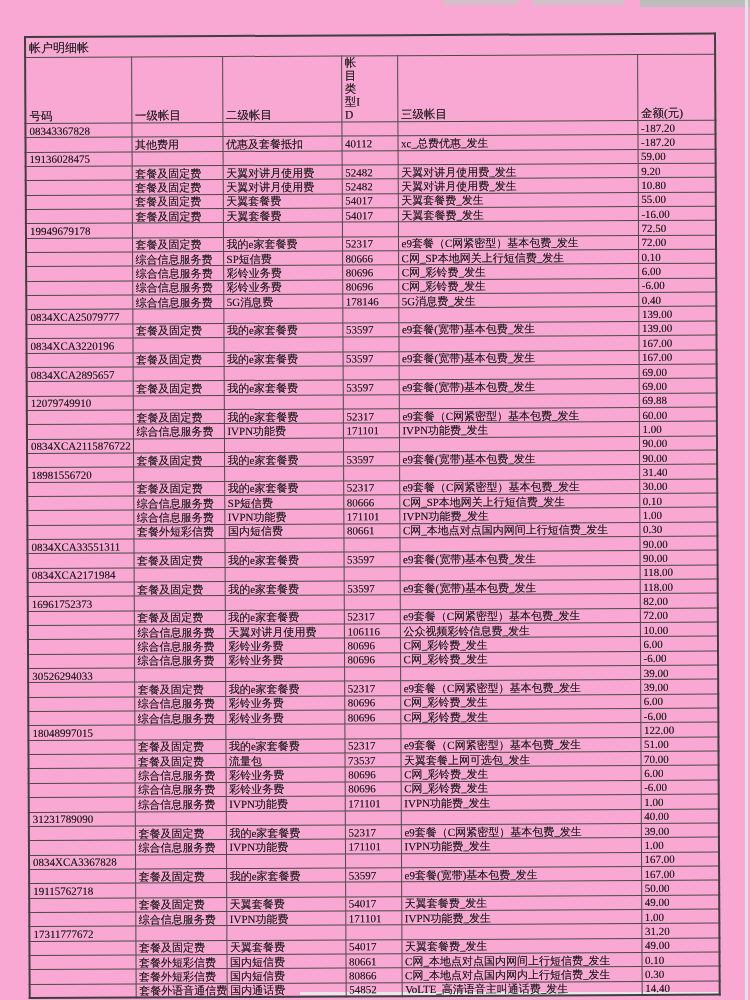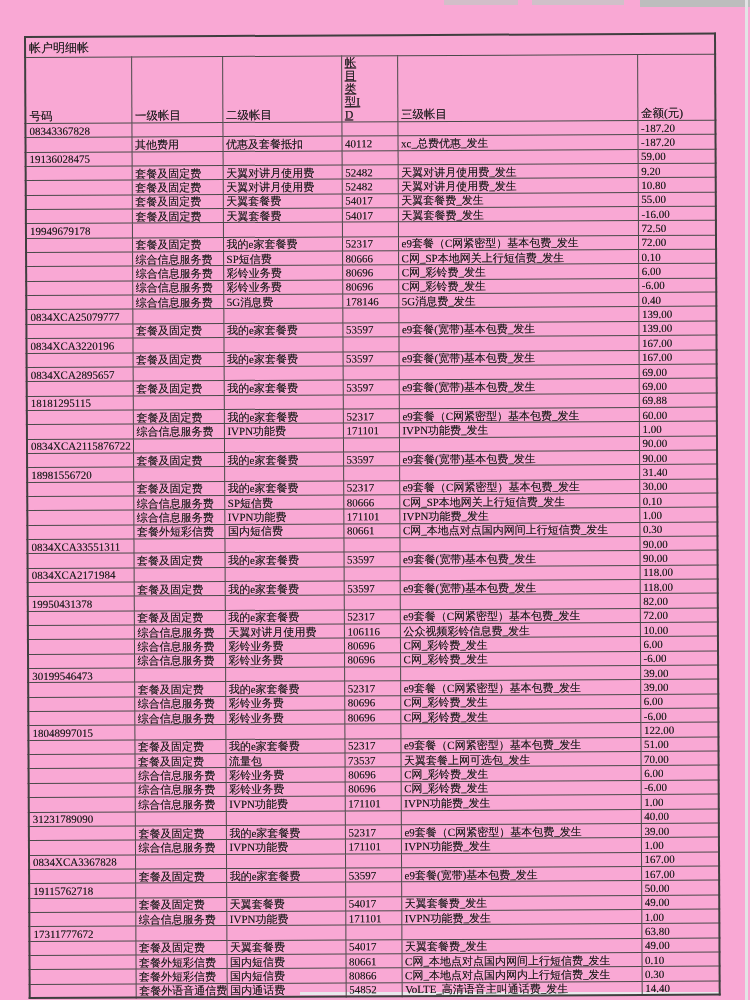--- a/index.html
+++ b/index.html
@@ -40,21 +40,21 @@
   }
   tr.title-row td {
     border-bottom:1px solid #4a4a4a;
     font-size:12px; height:19px; vertical-align:middle;
   }
   tr.header-row td {
     height:30px; vertical-align:bottom;
     white-space:normal; word-break:break-all;
     font-size:11.5px; line-height:13px;
   }
-  tr.header-row td.col3 { padding-right:30px;text-decoration:underline; }
+  tr.header-row td.col3 { padding-right:30px; }
   tr.data-row { height:14.35px; }
 </style>
 </head>
 <body>
 
 <div class="scan-page">
   <div class="scan-band b1"></div>
   <div class="scan-band b2"></div>
   <div class="scan-band b3"></div>
   <div class="scan-edge-right"></div>
@@ -228,21 +228,21 @@
         </tr>
         <tr class="data-row">
           <td class="col0"></td>
           <td class="col1">套餐及固定费</td>
           <td class="col2">我的e家套餐费</td>
           <td class="col3">53597</td>
           <td class="col4">e9套餐(宽带)基本包费_发生</td>
           <td class="col5">69.00</td>
         </tr>
         <tr class="data-row">
-          <td class="col0">18181295115</td>
+          <td class="col0">12079749910</td>
           <td class="col1"></td>
           <td class="col2"></td>
           <td class="col3"></td>
           <td class="col4"></td>
           <td class="col5">69.88</td>
         </tr>
         <tr class="data-row">
           <td class="col0"></td>
           <td class="col1">套餐及固定费</td>
           <td class="col2">我的e家套餐费</td>
@@ -340,21 +340,21 @@
         </tr>
         <tr class="data-row">
           <td class="col0"></td>
           <td class="col1">套餐及固定费</td>
           <td class="col2">我的e家套餐费</td>
           <td class="col3">53597</td>
           <td class="col4">e9套餐(宽带)基本包费_发生</td>
           <td class="col5">118.00</td>
         </tr>
         <tr class="data-row">
-          <td class="col0">19950431378</td>
+          <td class="col0">16961752373</td>
           <td class="col1"></td>
           <td class="col2"></td>
           <td class="col3"></td>
           <td class="col4"></td>
           <td class="col5">82.00</td>
         </tr>
         <tr class="data-row">
           <td class="col0"></td>
           <td class="col1">套餐及固定费</td>
           <td class="col2">我的e家套餐费</td>
@@ -380,21 +380,21 @@
         </tr>
         <tr class="data-row">
           <td class="col0"></td>
           <td class="col1">综合信息服务费</td>
           <td class="col2">彩铃业务费</td>
           <td class="col3">80696</td>
           <td class="col4">C网_彩铃费_发生</td>
           <td class="col5">-6.00</td>
         </tr>
         <tr class="data-row">
-          <td class="col0">30199546473</td>
+          <td class="col0">30526294033</td>
           <td class="col1"></td>
           <td class="col2"></td>
           <td class="col3"></td>
           <td class="col4"></td>
           <td class="col5">39.00</td>
         </tr>
         <tr class="data-row">
           <td class="col0"></td>
           <td class="col1">套餐及固定费</td>
           <td class="col2">我的e家套餐费</td>
@@ -529,21 +529,21 @@
           <td class="col3">171101</td>
           <td class="col4">IVPN功能费_发生</td>
           <td class="col5">1.00</td>
         </tr>
         <tr class="data-row">
           <td class="col0">17311777672</td>
           <td class="col1"></td>
           <td class="col2"></td>
           <td class="col3"></td>
           <td class="col4"></td>
-          <td class="col5">63.80</td>
+          <td class="col5">31.20</td>
         </tr>
         <tr class="data-row">
           <td class="col0"></td>
           <td class="col1">套餐及固定费</td>
           <td class="col2">天翼套餐费</td>
           <td class="col3">54017</td>
           <td class="col4">天翼套餐费_发生</td>
           <td class="col5">49.00</td>
         </tr>
         <tr class="data-row">

